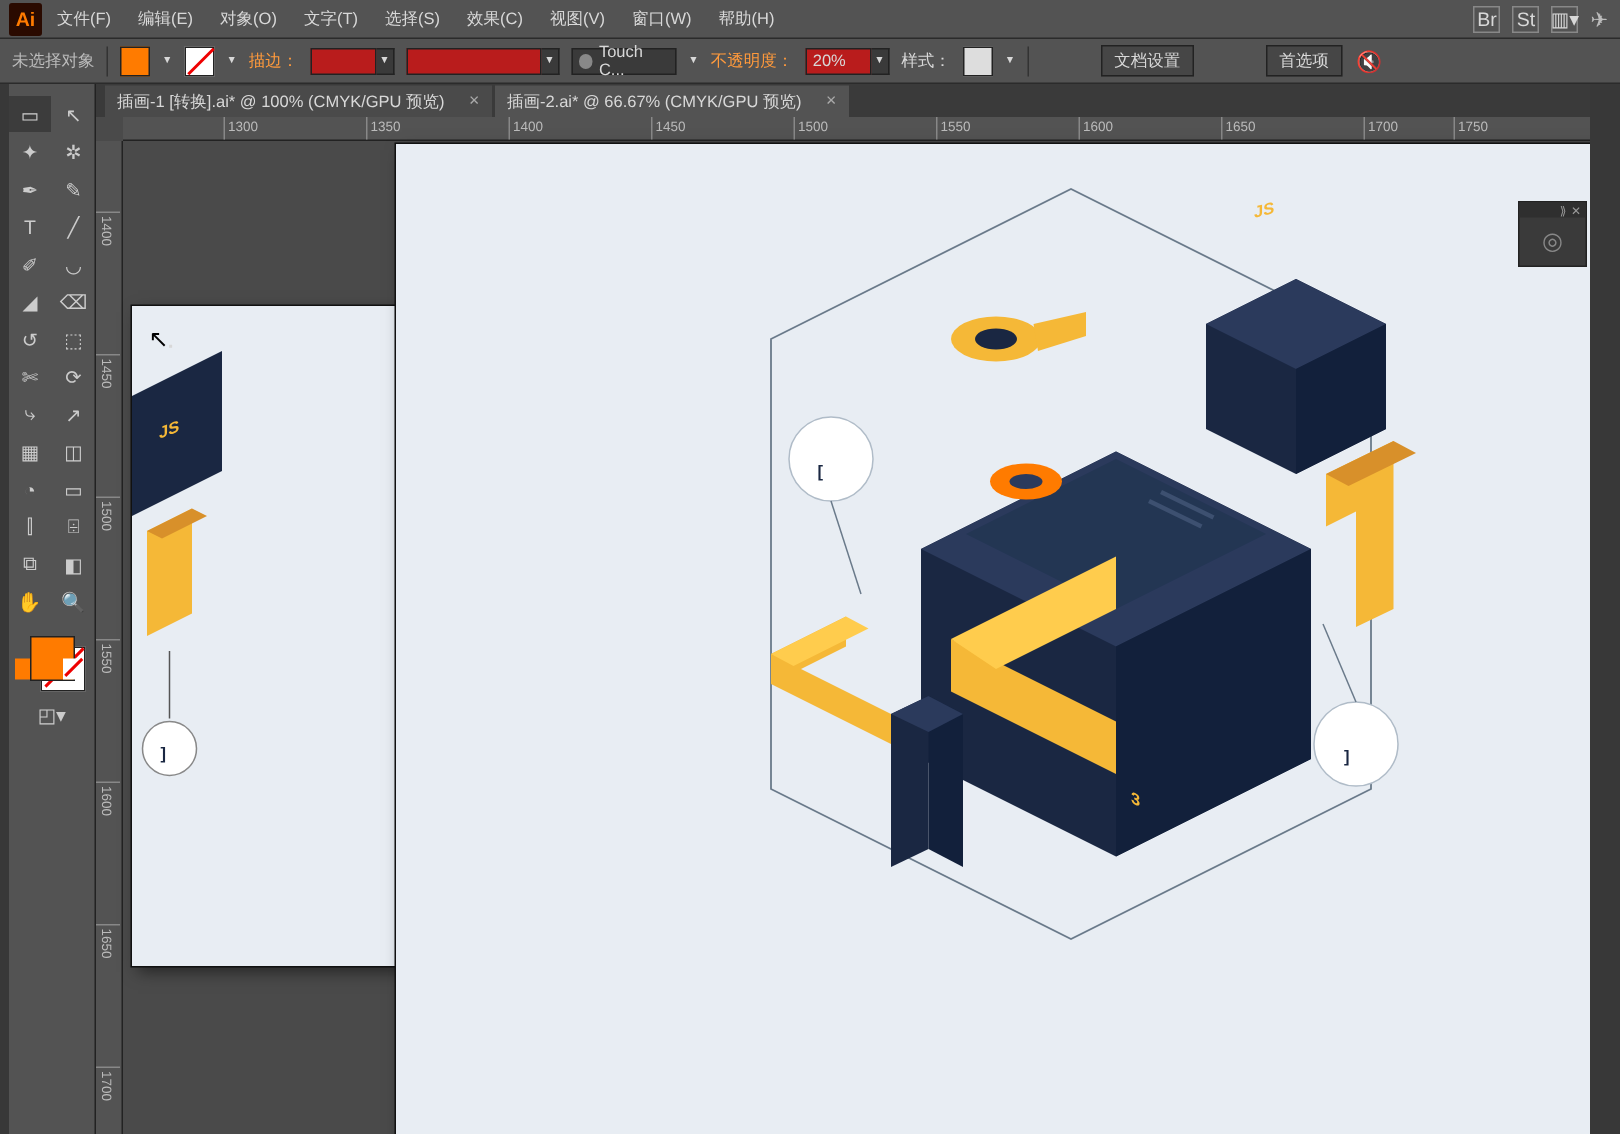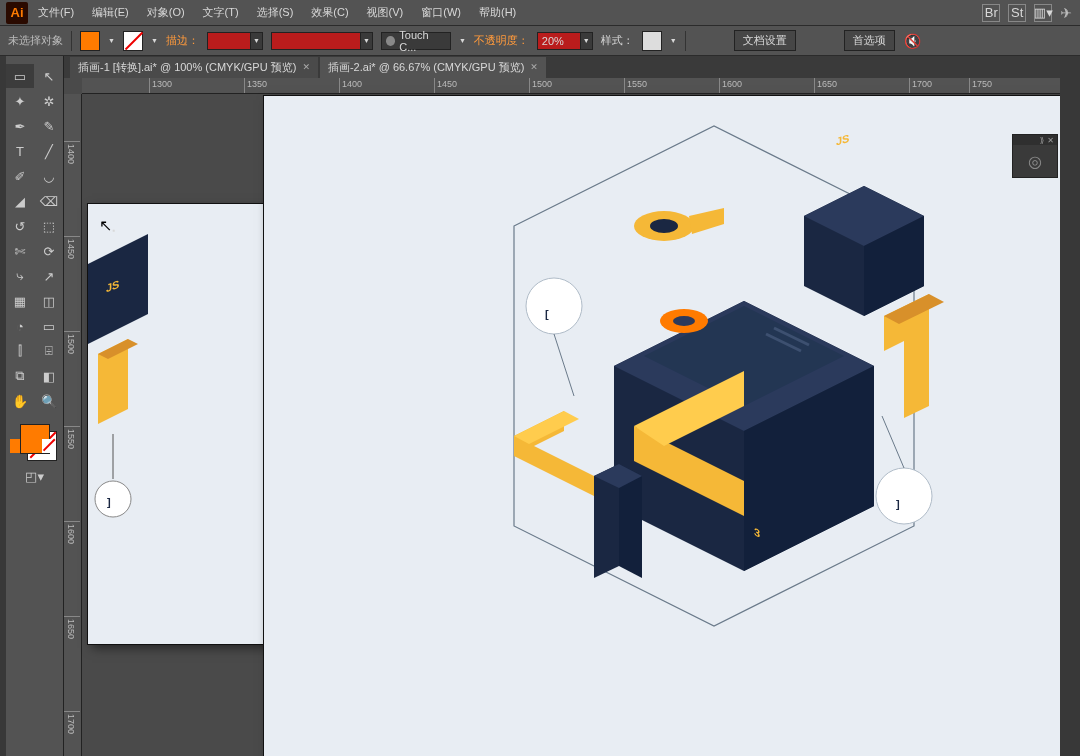--- a/index.html
+++ b/index.html
@@ -38,21 +38,21 @@
   .swatch-big2 { width:30px; height:30px; background:#fff; border:1px solid #222; position:absolute; margin-left:14px; margin-top:14px; }
   .swatch-big2::after { content:''; position:absolute; left:-3px; top:12px; width:36px; height:2px; background:#e00; transform:rotate(-45deg); }
   .mini-swatches { grid-column: 1 / span 2; display:flex; gap:2px; padding-left:4px; }
   .mini { width:14px; height:14px; }
   .mini.o { background:#ff7b00; }
   .mini.g { background:linear-gradient(#fff,#000); }
   .mini.n { background:#fff; position:relative; }
   .mini.n::after { content:''; position:absolute; left:-1px; top:5px; width:16px; height:1.5px; background:#e00; transform:rotate(-45deg); }
   .canvas-area { flex:1; position:relative; background:#4a4a4a; overflow:hidden; }
   .tabs { height:22px; display:flex; align-items:center; background:#3a3a3a; padding-left:6px; gap:2px; }
-  .tab { padding: 3px 8px; background:#4a4a4a; color:#ccc; display:flex; align-items:center; gap:6px; }
+  .tab { padding: 3px 8px; background:#4a4a4a; color:#ccc; display:flex; align-items:center; gap:16px; }
   .tab.active { background:#535353; }
   .tab-close { font-size:9px; color:#aaa; }
   .ruler-h { position:absolute; top:22px; left:18px; right:0; height:16px; background:#535353; display:flex; overflow:hidden; border-bottom:1px solid #222; }
   .ruler-v { position:absolute; top:38px; left:0; width:18px; bottom:0; background:#535353; border-right:1px solid #222; }
   .rtick { position:absolute; font-size:9px; color:#bbb; top:1px; }
   .rtick::before { content:''; position:absolute; left:-3px; top:-1px; width:1px; height:16px; background:#888; }
   .vtick { position:absolute; font-size:9px; color:#bbb; left:2px; writing-mode: vertical-rl; }
   .vtick::before { content:''; position:absolute; left:-2px; top:-3px; width:16px; height:1px; background:#888; }
   .artboard1 { position:absolute; left:24px; top:148px; width:210px; height:440px; background:#e8edf3; box-shadow:0 0 0 1px #111, 4px 4px 10px rgba(0,0,0,0.5); }
   .artboard2 { position:absolute; left:200px; top:40px; width:900px; height:720px; background:#e8edf3; box-shadow:0 0 0 1px #111, 4px 4px 10px rgba(0,0,0,0.5); }

